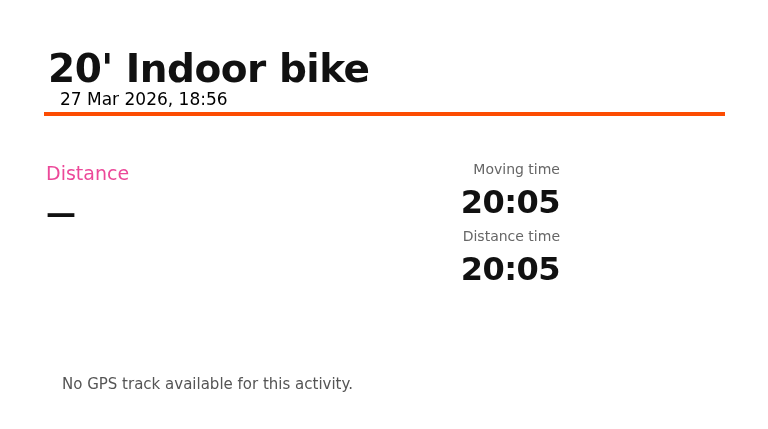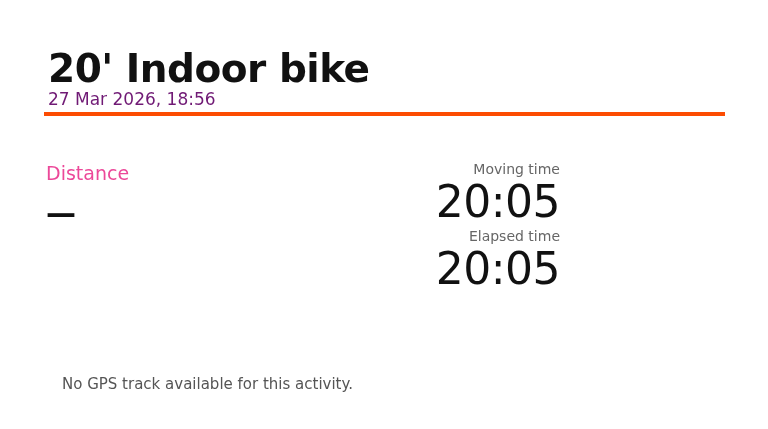--- a/index.html
+++ b/index.html
@@ -34,22 +34,22 @@
     line-height: 42px;
     letter-spacing: -0.5px;
     color: #111111;
     margin: 4px;
     white-space: nowrap;
   }
   .activity-date {
     font-size: 17px;
     font-weight: normal;
     line-height: 18px;
-    color: #701a75;
-    margin: 4px;
+    color: #000000;
+    margin: 16px;
     margin-top: -4px;
     white-space: nowrap;
   }
   .accent-rule {
     position: absolute;
     left: 44px;
     top: 112px;
     width: 681px;
     height: 4px;
     background: #fc4c02;
@@ -94,22 +94,22 @@
   .stat-block + .stat-block {
     margin-top: 2px;
   }
   .stat-block .stat-label {
     font-size: 14px;
     line-height: 23px;
     color: #666666;
     white-space: nowrap;
   }
   .stat-block .stat-value {
-    font-size: 44px;
-    font-weight: normal;
+    font-size: 32px;
+    font-weight: bold;
     line-height: 42px;
     letter-spacing: -0.5px;
     color: #111111;
     white-space: nowrap;
     text-align: right;
   }
 
   
   .map-note {
     position: absolute;
@@ -141,21 +141,21 @@
     </div>
 
     <div class="stat-right-group">
 
       <div class="stat-block">
         <div class="stat-label">Moving time</div>
         <div class="stat-value">20:05</div>
       </div>
 
       <div class="stat-block">
-        <div class="stat-label">Elapsed time</div>
+        <div class="stat-label">Distance time</div>
         <div class="stat-value">20:05</div>
       </div>
 
     </div>
   </div>
 
   <div class="map-note">No GPS track available for this activity.</div>
 
 </div>
 

